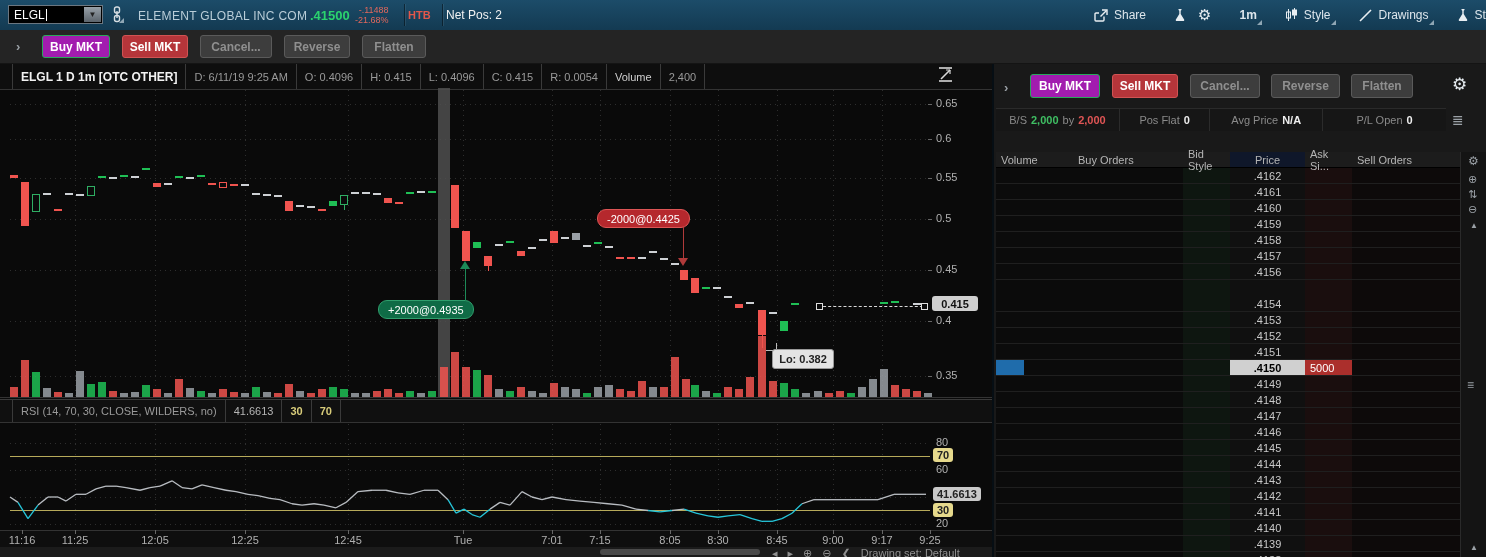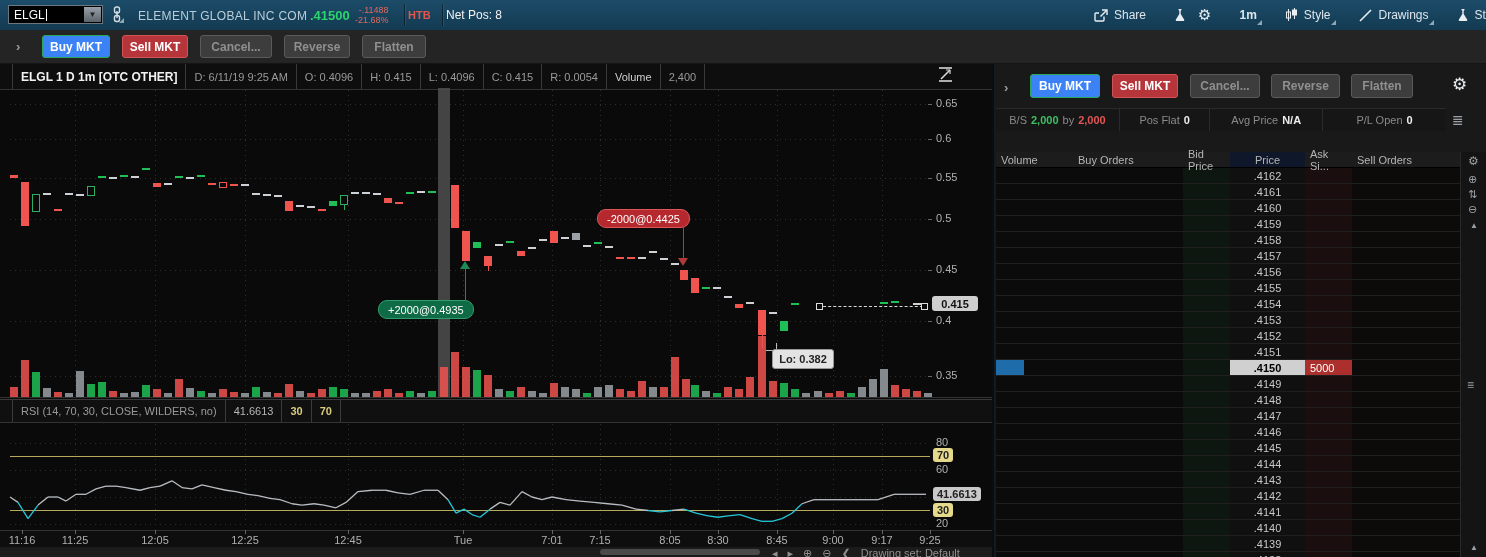--- a/index.html
+++ b/index.html
@@ -20,21 +20,21 @@
   .fold::after{content:"";position:absolute;right:1px;bottom:1px;border-left:5px solid transparent;border-bottom:5px solid #8fa6b4;}
   .price-up{color:#2bd36e;font-weight:bold;font-size:13px;}
   .chg{display:flex;flex-direction:column;align-items:flex-end;line-height:10px;font-size:9px;color:#e2685c;}
   .htb{color:#e2574b;font-weight:bold;}
   .netpos{color:#f2f2f2;font-size:12px;}
   .company{color:#b9cdd8;font-size:12px;letter-spacing:.3px;}
   
   .toolbar{position:absolute;left:0;top:30px;width:1486px;height:33px;background:#242424;border-bottom:1px solid #141414;z-index:25;}
   .btn{position:absolute;top:5px;height:23px;border-radius:3px;display:flex;align-items:center;justify-content:center;
        font-weight:bold;font-size:12px;box-sizing:border-box;cursor:pointer;}
-  .btn-buy{background:#3b82f6;border:1px solid #2aa85a;color:#fff;}
+  .btn-buy{background:#a21caf;border:1px solid #2aa85a;color:#fff;}
   .btn-sell{background:#b5353a;border:1px solid #d05353;color:#fff;}
   .btn-dis{background:#3d3d3d;border:1px solid #5a5a5a;color:#8f8f8f;}
   .chev{color:#9aa0a6;font-size:13px;font-weight:bold;}
   
   .strip{position:absolute;left:0;width:992px;background:#0e0e0e;border-top:1px solid #3a3a3a;border-bottom:1px solid #333;
          display:flex;align-items:stretch;color:#9a9a9a;}
   .cell{display:flex;align-items:center;padding:0 8px;border-right:1px solid #3a3a3a;white-space:nowrap;}
   .cell.title{color:#f2f2f2;font-weight:bold;font-size:12px;}
   .cell.vlab{color:#cfcfcf;}
   .yellow{color:#d8cc7a;font-weight:bold;}
@@ -81,21 +81,21 @@
     </div>
     <span class="company abs" style="left:138px;top:9px;">ELEMENT GLOBAL INC COM</span>
     <span class="price-up abs" style="left:310px;top:8px;">.41500</span>
     <div class="chg abs" style="left:355px;top:5px;">
       <span>-.11488</span>
       <span>-21.68%</span>
     </div>
     <div class="tb-sep abs" style="left:396px;top:4px;"></div>
     <span class="htb abs" style="left:408px;top:9px;">HTB</span>
     <div class="tb-sep abs" style="left:434px;top:4px;"></div>
-    <span class="netpos abs" style="left:446px;top:8px;">Net Pos: 8</span>
+    <span class="netpos abs" style="left:446px;top:8px;">Net Pos: 2</span>
 
     <div class="abs" style="left:1088px;top:0;width:398px;height:30px;display:flex;align-items:center;">
       <div class="tb-item">
         <svg width="14" height="13" viewBox="0 0 14 13">
             <g fill="none" stroke="#e8eef2" stroke-width="1.4">
               <path d="M10 7.5V11a1 1 0 0 1-1 1H2a1 1 0 0 1-1-1V5a1 1 0 0 1 1-1h3"></path>
               <path d="M8 1h5v5"></path>
               <path d="M12.5 1.5L6.5 7.5"></path>
             </g>
           </svg>
@@ -587,21 +587,21 @@
 
   <div id="ladder" class="abs" style="left:996px;top:152px;width:464px;height:405px;z-index:18;">
       <div style="position: absolute; left: 0px; top: 16px; width: 77px; height: 389px; background: rgb(11, 11, 11); border-right: 1px solid rgb(38, 38, 38);"></div>
       <div style="position: absolute; left: 77px; top: 16px; width: 110px; height: 389px; background: rgb(11, 11, 11); border-right: 1px solid rgb(38, 38, 38);"></div>
       <div style="position: absolute; left: 187px; top: 16px; width: 47px; height: 389px; background: rgb(14, 22, 16); border-right: 1px solid rgb(38, 38, 38);"></div>
       <div style="position: absolute; left: 234px; top: 16px; width: 75px; height: 389px; background: rgb(16, 16, 16); border-right: 1px solid rgb(38, 38, 38);"></div>
       <div style="position: absolute; left: 309px; top: 16px; width: 47px; height: 389px; background: rgb(26, 14, 14); border-right: 1px solid rgb(38, 38, 38);"></div>
       <div style="position: absolute; left: 356px; top: 16px; width: 108px; height: 389px; background: rgb(13, 10, 10); border-right: 1px solid rgb(38, 38, 38);"></div>
       <div style="position: absolute; left: 0px; top: 0px; width: 77px; height: 16px; background: rgb(28, 28, 28); border-bottom: 1px solid rgb(0, 0, 0); display: flex; align-items: center; justify-content: flex-start; padding: 0px 5px; box-sizing: border-box; color: rgb(181, 181, 181);">Volume</div>
       <div style="position: absolute; left: 77px; top: 0px; width: 110px; height: 16px; background: rgb(28, 28, 28); border-bottom: 1px solid rgb(0, 0, 0); display: flex; align-items: center; justify-content: flex-start; padding: 0px 5px; box-sizing: border-box; color: rgb(181, 181, 181);">Buy Orders</div>
-      <div style="position: absolute; left: 187px; top: 0px; width: 47px; height: 16px; background: rgb(28, 28, 28); border-bottom: 1px solid rgb(0, 0, 0); display: flex; align-items: center; justify-content: flex-end; padding: 0px 5px; box-sizing: border-box; color: rgb(181, 181, 181);">Bid Price</div>
+      <div style="position: absolute; left: 187px; top: 0px; width: 47px; height: 16px; background: rgb(28, 28, 28); border-bottom: 1px solid rgb(0, 0, 0); display: flex; align-items: center; justify-content: flex-end; padding: 0px 5px; box-sizing: border-box; color: rgb(181, 181, 181);">Bid Style</div>
       <div style="position: absolute; left: 234px; top: 0px; width: 75px; height: 16px; background: #0f172a; border-bottom: 1px solid rgb(0, 0, 0); display: flex; align-items: center; justify-content: center; padding: 0px 5px; box-sizing: border-box; color: rgb(181, 181, 181);">Price</div>
       <div style="position: absolute; left: 309px; top: 0px; width: 47px; height: 16px; background: rgb(28, 28, 28); border-bottom: 1px solid rgb(0, 0, 0); display: flex; align-items: center; justify-content: flex-start; padding: 0px 5px; box-sizing: border-box; color: rgb(181, 181, 181);">Ask Si...</div>
       <div style="position: absolute; left: 356px; top: 0px; width: 108px; height: 16px; background: rgb(28, 28, 28); border-bottom: 1px solid rgb(0, 0, 0); display: flex; align-items: center; justify-content: flex-start; padding: 0px 5px; box-sizing: border-box; color: rgb(181, 181, 181);">Sell Orders</div>
       <div style="position: absolute; left: 0px; top: 16px; width: 464px; height: 16px; border-bottom: 1px solid rgb(31, 31, 31); box-sizing: border-box;">
         <div style="position: absolute; left: 234px; top: 0px; width: 75px; height: 15px; display: flex; align-items: center; justify-content: center; color: rgb(201, 201, 201);">.4162</div>
       </div>
       <div style="position: absolute; left: 0px; top: 32px; width: 464px; height: 16px; border-bottom: 1px solid rgb(31, 31, 31); box-sizing: border-box;">
         <div style="position: absolute; left: 234px; top: 0px; width: 75px; height: 15px; display: flex; align-items: center; justify-content: center; color: rgb(201, 201, 201);">.4161</div>
       </div>
       <div style="position: absolute; left: 0px; top: 48px; width: 464px; height: 16px; border-bottom: 1px solid rgb(31, 31, 31); box-sizing: border-box;">
@@ -611,23 +611,20 @@
         <div style="position: absolute; left: 234px; top: 0px; width: 75px; height: 15px; display: flex; align-items: center; justify-content: center; color: rgb(201, 201, 201);">.4159</div>
       </div>
       <div style="position: absolute; left: 0px; top: 80px; width: 464px; height: 16px; border-bottom: 1px solid rgb(31, 31, 31); box-sizing: border-box;">
         <div style="position: absolute; left: 234px; top: 0px; width: 75px; height: 15px; display: flex; align-items: center; justify-content: center; color: rgb(201, 201, 201);">.4158</div>
       </div>
       <div style="position: absolute; left: 0px; top: 96px; width: 464px; height: 16px; border-bottom: 1px solid rgb(31, 31, 31); box-sizing: border-box;">
         <div style="position: absolute; left: 234px; top: 0px; width: 75px; height: 15px; display: flex; align-items: center; justify-content: center; color: rgb(201, 201, 201);">.4157</div>
       </div>
       <div style="position: absolute; left: 0px; top: 112px; width: 464px; height: 16px; border-bottom: 1px solid rgb(31, 31, 31); box-sizing: border-box;">
         <div style="position: absolute; left: 234px; top: 0px; width: 75px; height: 15px; display: flex; align-items: center; justify-content: center; color: rgb(201, 201, 201);">.4156</div>
-      </div>
-      <div style="position: absolute; left: 0px; top: 128px; width: 464px; height: 16px; border-bottom: 1px solid rgb(31, 31, 31); box-sizing: border-box;">
-        <div style="position: absolute; left: 234px; top: 0px; width: 75px; height: 15px; display: flex; align-items: center; justify-content: center; color: rgb(201, 201, 201);">.4155</div>
       </div>
       <div style="position: absolute; left: 0px; top: 144px; width: 464px; height: 16px; border-bottom: 1px solid rgb(31, 31, 31); box-sizing: border-box;">
         <div style="position: absolute; left: 234px; top: 0px; width: 75px; height: 15px; display: flex; align-items: center; justify-content: center; color: rgb(201, 201, 201);">.4154</div>
       </div>
       <div style="position: absolute; left: 0px; top: 160px; width: 464px; height: 16px; border-bottom: 1px solid rgb(31, 31, 31); box-sizing: border-box;">
         <div style="position: absolute; left: 234px; top: 0px; width: 75px; height: 15px; display: flex; align-items: center; justify-content: center; color: rgb(201, 201, 201);">.4153</div>
       </div>
       <div style="position: absolute; left: 0px; top: 176px; width: 464px; height: 16px; border-bottom: 1px solid rgb(31, 31, 31); box-sizing: border-box;">
         <div style="position: absolute; left: 234px; top: 0px; width: 75px; height: 15px; display: flex; align-items: center; justify-content: center; color: rgb(201, 201, 201);">.4152</div>
       </div>

